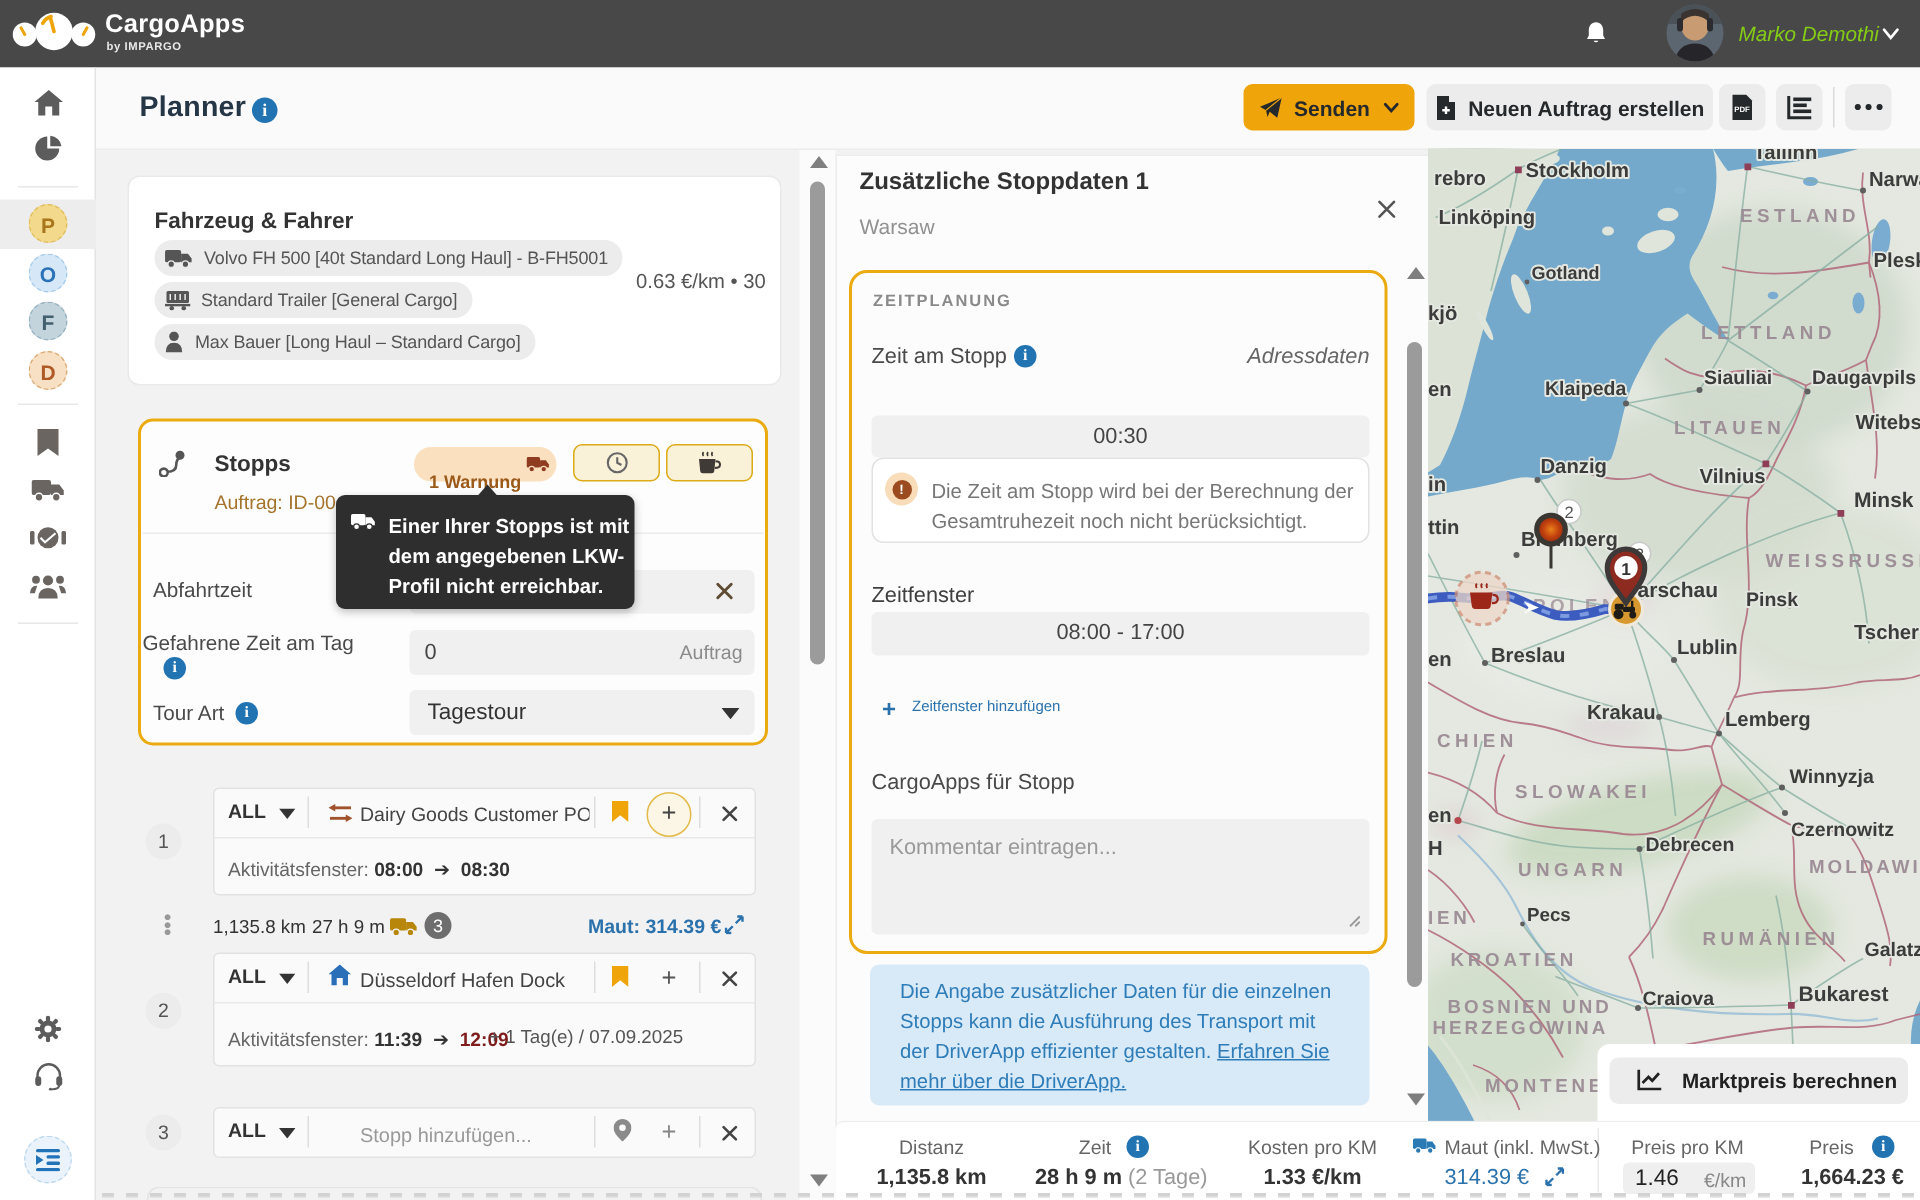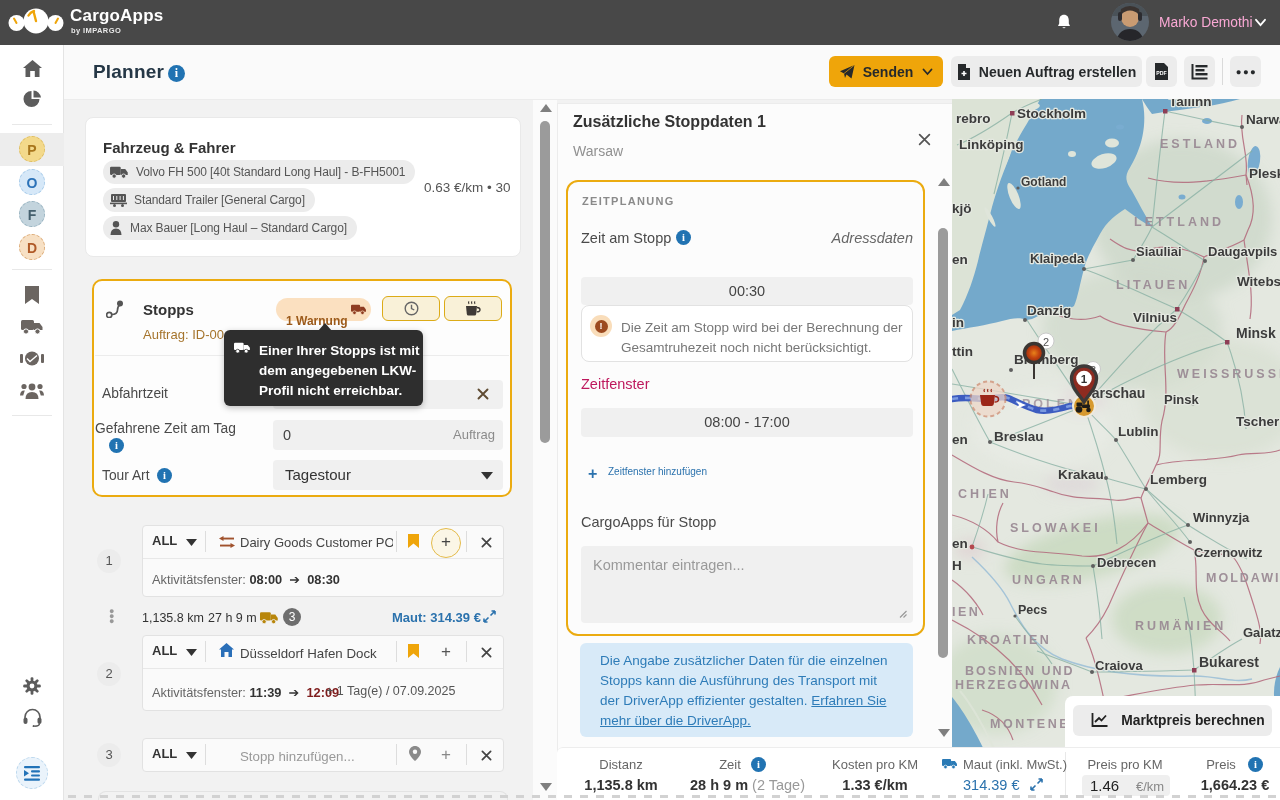--- a/index.html
+++ b/index.html
@@ -3,21 +3,21 @@
 <meta charset="utf-8">
 <style>
 * { margin:0; padding:0; box-sizing:border-box; }
 html,body { width:1280px; height:800px; overflow:hidden; }
 body { font-family:"Liberation Sans", sans-serif; position:relative; background:#f2f2f2; }
 .abs { position:absolute; }
 
 #topbar { position:absolute; left:0; top:0; width:1280px; height:45px; background:#484848; }
 #logoTxt { position:absolute; left:70px; top:6px; color:#fff; font-size:17px; font-weight:bold; letter-spacing:0.2px; }
 #logoSub { position:absolute; left:71px; top:26px; color:#e8e8e8; font-size:7.5px; font-weight:bold; letter-spacing:0.4px; }
-#userName { position:absolute; left:1159px; top:15px; color:#f9a8d4; font-size:13.8px; }
+#userName { position:absolute; left:1159px; top:15px; color:#84cc16; font-size:13.8px;font-style:italic; }
 
 #sidebar { position:absolute; left:0; top:45px; width:64px; height:755px; background:#fff; border-right:1px solid #e4e4e4; }
 .sbdiv { position:absolute; left:12px; width:40px; border-top:1px solid #e8e8e8; }
 .avcirc { position:absolute; left:19px; width:26px; height:26px; border-radius:50%; font-size:14px; font-weight:bold; text-align:center; line-height:26px; }
 
 #hdr { position:absolute; left:64px; top:45px; width:1216px; height:55px; background:#fafafa; border-bottom:1px solid #ececec; }
 #pageTitle { position:absolute; left:93px; top:61px; font-size:19px; font-weight:600; color:#253746; letter-spacing:0.2px; }
 .btn { position:absolute; top:56px; height:31px; border-radius:6px; background:#ececec; color:#26292b; font-size:14px; font-weight:600; display:flex; align-items:center; justify-content:center; }
 
 .card { position:absolute; background:#fff; border:1px solid #e9e9e9; border-radius:8px; }
@@ -388,21 +388,21 @@
   <div style="position:absolute;left:582px;top:195px;font-size:11px;font-weight:600;letter-spacing:1.3px;color:#8a8a8a;">ZEITPLANUNG</div>
   <div style="position:absolute;left:581px;top:230px;font-size:14.5px;color:#4a4a4a;">Zeit am Stopp</div>
   <div class="ii" style="left:676px;top:230px;">i</div>
   <div style="position:absolute;left:760px;top:230px;width:153px;text-align:right;font-size:14.5px;font-style:italic;color:#666;">Adressdaten</div>
   <div class="inp" style="left:581px;top:257px;width:332px;height:28px;line-height:28px;text-align:center;margin-top:20px;">00:30</div>
 
   <div style="position:absolute;left:581px;top:305px;width:332px;height:57px;background:#fff;border:1px solid #e2e2e2;border-radius:8px;"></div>
   <div style="position:absolute;left:590px;top:315px;width:22px;height:22px;border-radius:50%;background:#f9ddba;"></div>
   <div style="position:absolute;left:594.5px;top:319.5px;width:13px;height:13px;border-radius:50%;background:#9c4a1f;color:#fff;font-size:9px;font-weight:bold;text-align:center;line-height:13px;">!</div>
   <div style="position:absolute;left:621px;top:318px;font-size:13.5px;color:#777;line-height:20px;white-space:nowrap;">Die Zeit am Stopp wird bei der Berechnung der<br>Gesamtruhezeit noch nicht berücksichtigt.</div>
-  <div style="position:absolute;left:581px;top:376px;font-size:14.5px;color:#be185d;">Zeitfenster</div>
+  <div style="position:absolute;left:581px;top:389px;font-size:14.5px;color:#404040;">Zeitfenster</div>
   <div class="inp" style="left:581px;top:408px;width:332px;height:29px;line-height:29px;text-align:center;">08:00 - 17:00</div>
   <div style="position:absolute;left:588px;top:465px;font-size:16px;font-weight:bold;color:#2b72ad;">+</div>
   <div style="position:absolute;left:608px;top:466px;font-size:10px;color:#2b72ad;">Zeitfenster hinzufügen</div>
   <div style="position:absolute;left:581px;top:514px;font-size:14.5px;color:#4a4a4a;">CargoApps für Stopp</div>
   <div class="inp" style="left:581px;top:546px;width:332px;height:77px;padding:11px 12px;color:#999;">Kommentar eintragen...</div>
   <svg class="abs" style="left:899px;top:610px" width="8" height="8" viewBox="0 0 8 8">
     <path d="M1 7.5 L7.5 1 M4.5 7.5 L7.5 4.5" stroke="#999" stroke-width="1.2"></path>
   </svg>
 
   <div style="position:absolute;left:580px;top:643px;width:333px;height:94px;background:#d8eaf8;border-radius:6px;"></div>

